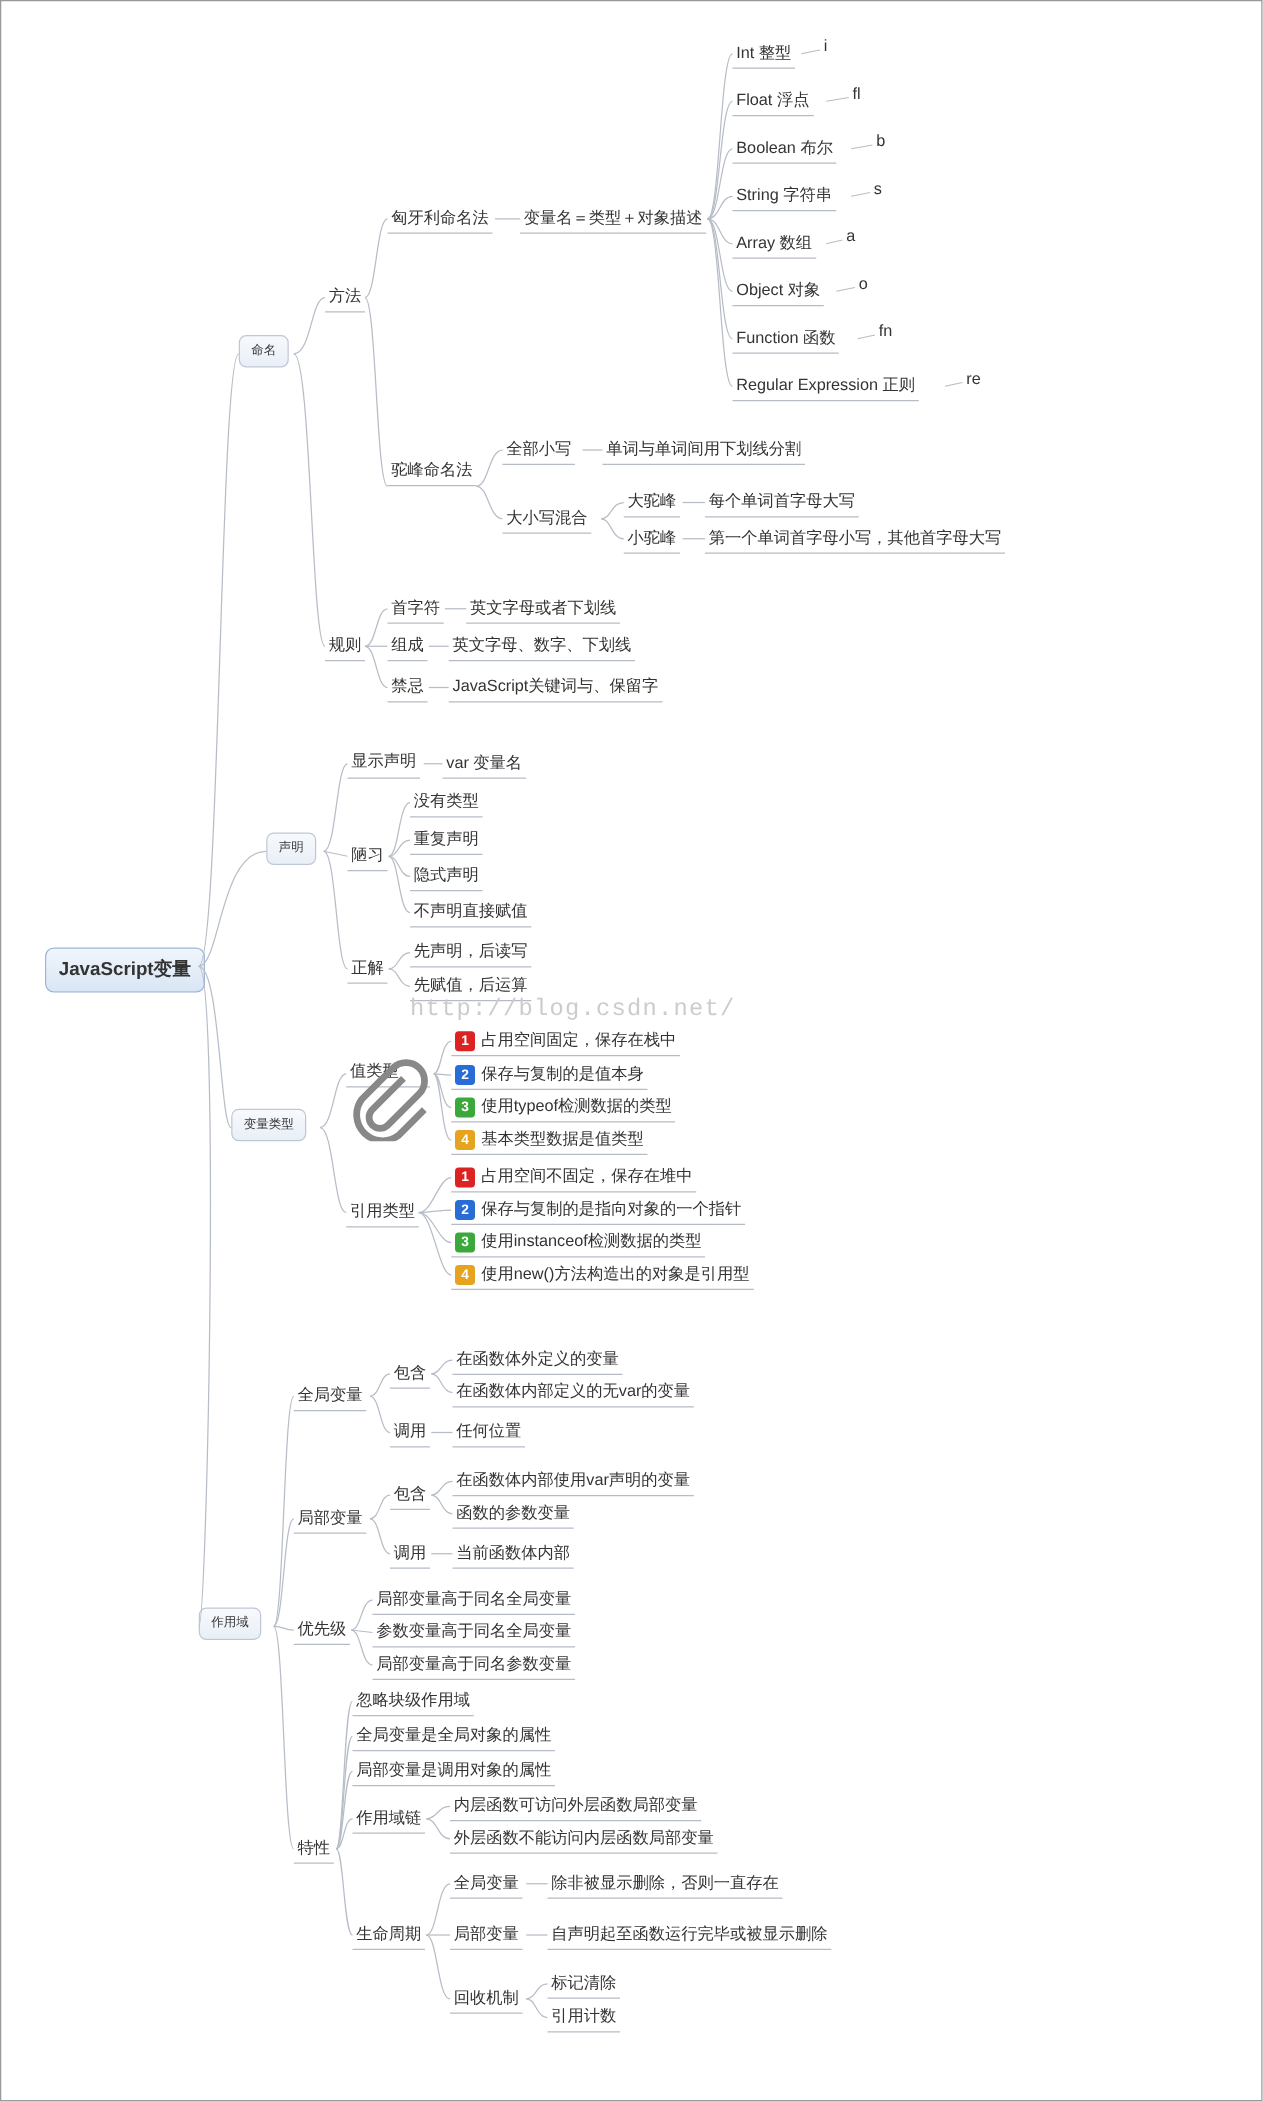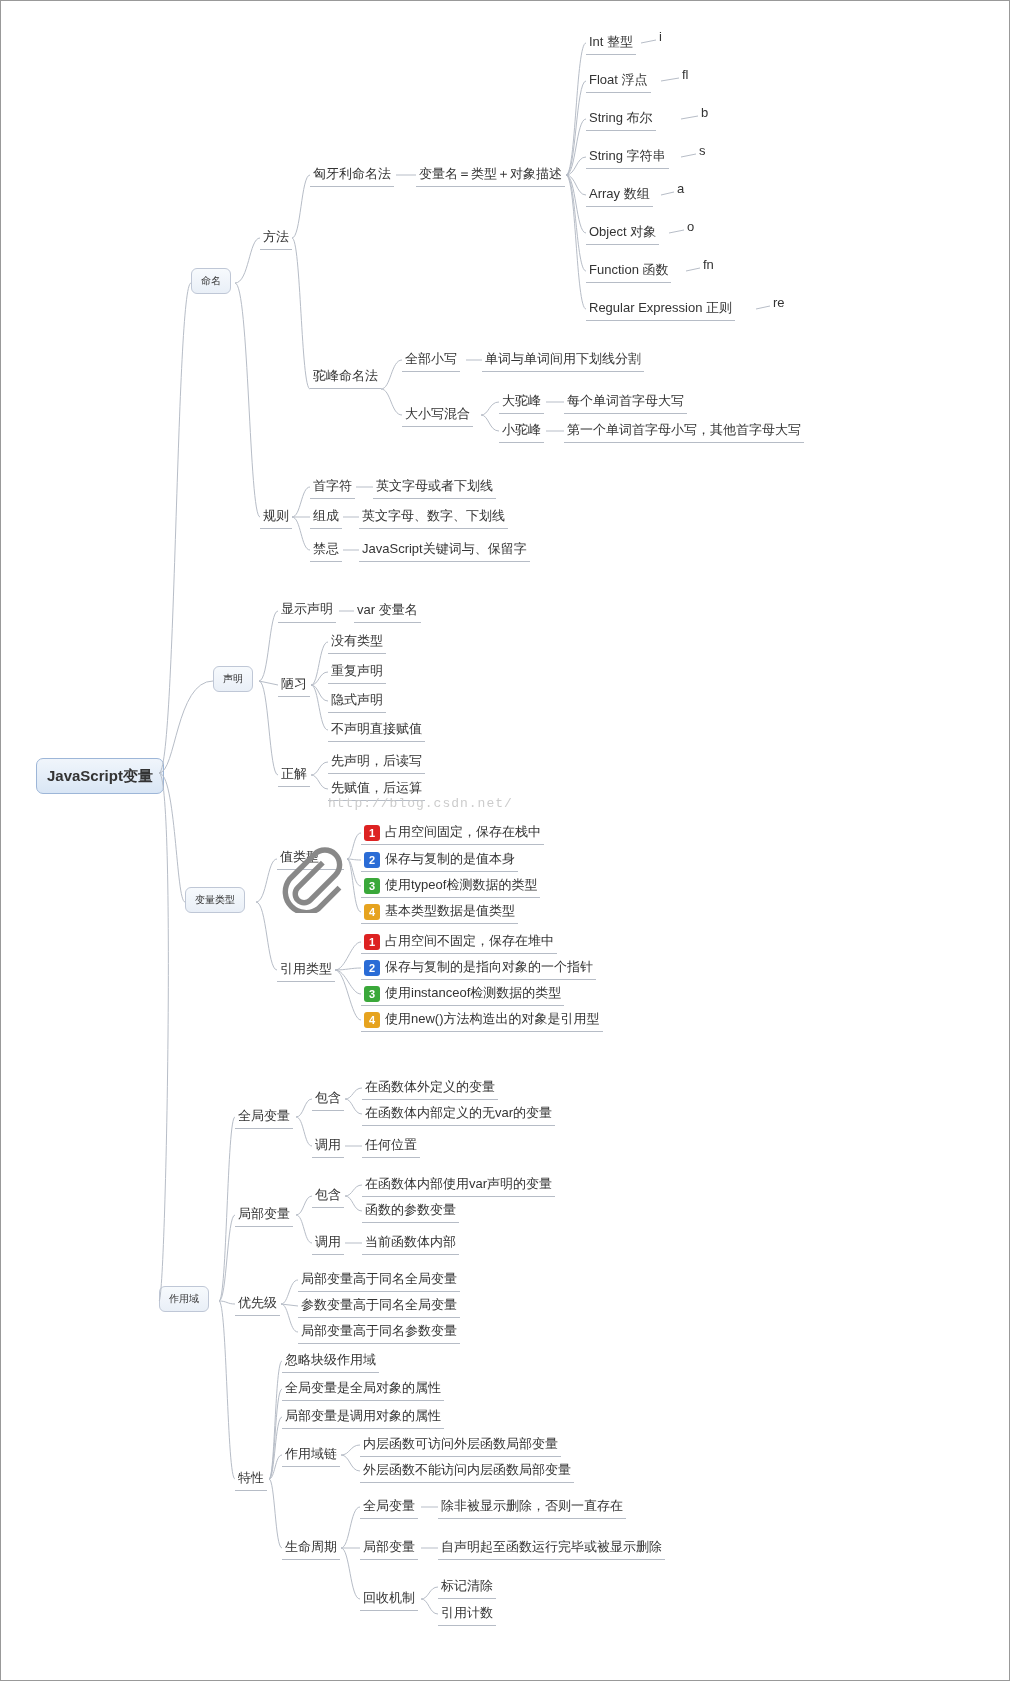--- a/index.html
+++ b/index.html
@@ -47,21 +47,21 @@
     font-weight:bold;
     text-align:center;
     line-height:16px;
     margin-right:5px;
     vertical-align:middle;
   }
   .i1{background:#d22; } .i2{background:#2a6cd6;} .i3{background:#3aa83a;} .i4{background:#e6a31f;}
   .watermark {
     position:absolute;
     color:#ccc;
-    font-size:13px;
+    font-size:19px;
     font-family: "Courier New", monospace;
     letter-spacing:1px;
   }
   .attach {
     display:inline-block;
     width:14px;height:14px;
     vertical-align:middle;
     margin-left:4px;
   }
 </style>
@@ -73,21 +73,21 @@
 <div class="node box" style="left:190px; top:267px;">命名</div>
 <div class="node under" style="left:259px; top:225px;">方法</div>
 
 <div class="node under" style="left:309px; top:162px;">匈牙利命名法</div>
 <div class="node under" style="left:415px; top:162px;">变量名＝类型＋对象描述</div>
 
 <div class="node under" style="left:585px; top:30px;">Int 整型</div>
 <div class="node" style="left:655px; top:25px;">i</div>
 <div class="node under" style="left:585px; top:68px;">Float 浮点</div>
 <div class="node" style="left:678px; top:63px;">fl</div>
-<div class="node under" style="left:585px; top:106px;">String 布尔</div>
+<div class="node under" style="left:585px; top:106px;">Boolean 布尔</div>
 <div class="node" style="left:697px; top:101px;">b</div>
 <div class="node under" style="left:585px; top:144px;">String 字符串</div>
 <div class="node" style="left:695px; top:139px;">s</div>
 <div class="node under" style="left:585px; top:182px;">Array 数组</div>
 <div class="node" style="left:673px; top:177px;">a</div>
 <div class="node under" style="left:585px; top:220px;">Object 对象</div>
 <div class="node" style="left:683px; top:215px;">o</div>
 <div class="node under" style="left:585px; top:258px;">Function 函数</div>
 <div class="node" style="left:699px; top:253px;">fn</div>
 <div class="node under" style="left:585px; top:296px;">Regular Expression 正则</div>

